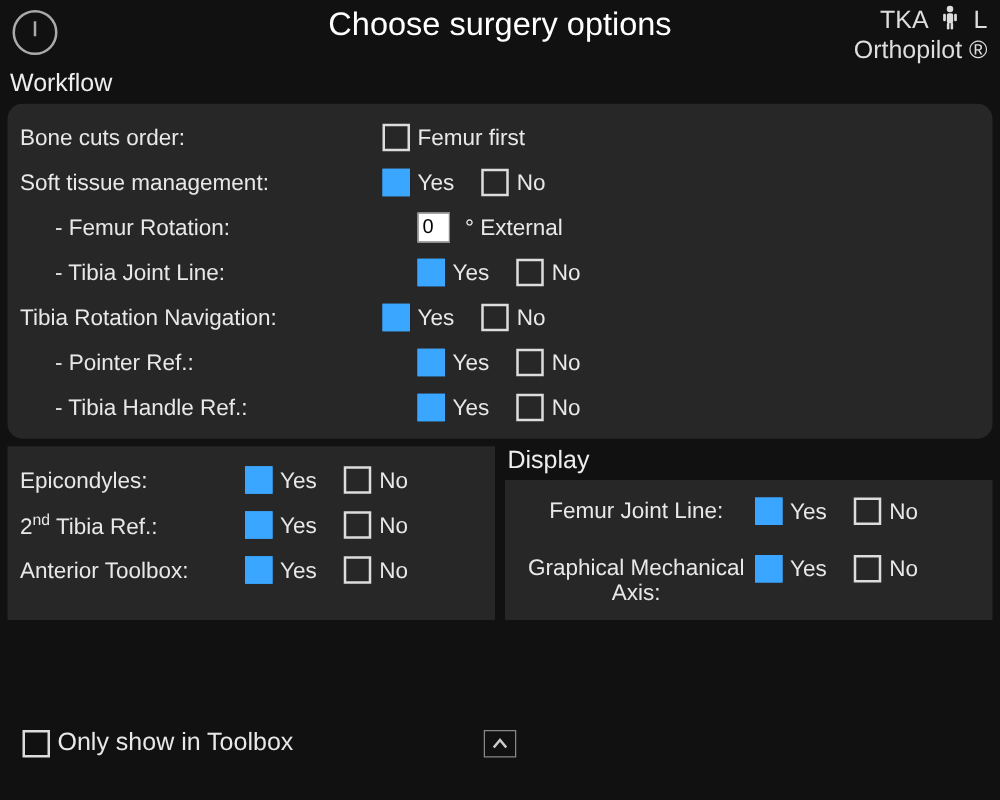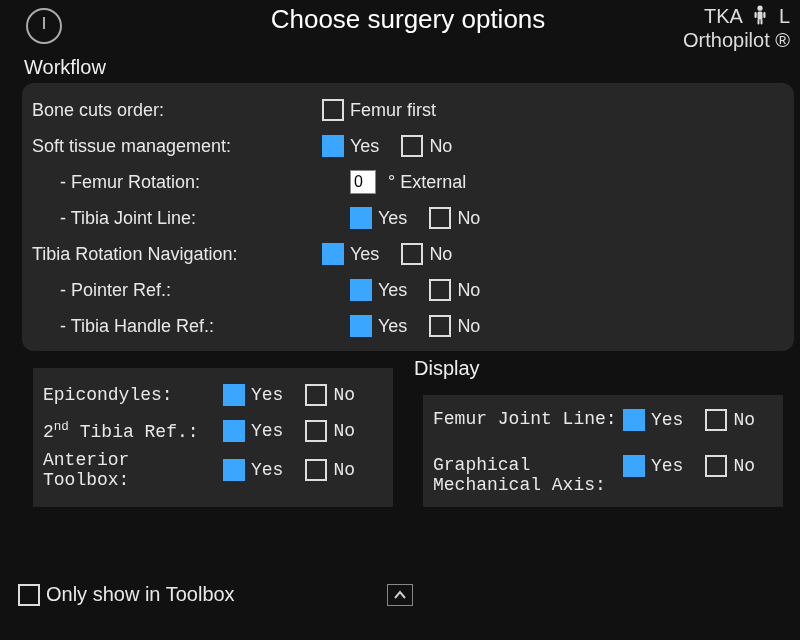--- a/index.html
+++ b/index.html
@@ -12,21 +12,20 @@
     font-family: Arial, Helvetica, sans-serif;
     font-size: 18px;
     overflow: hidden;
   }
   .screen {
     width: 800px;
     height: 640px;
     background: #111;
     position: relative;
     box-sizing: border-box;
-    padding-left: 16px;
   }
   
   .header {
     display: flex;
     align-items: flex-start;
     padding: 6px 10px 0 10px;
     position: relative;
     height: 50px;
   }
   .power-btn {
@@ -120,24 +119,24 @@
     box-sizing: border-box;
   }
   .deg-label { margin-left: 4px; }
   
   .two-col {
     display: flex;
     gap: 8px;
     margin: 6px 6px 0 6px;
   }
   .col { flex: 1; display: flex; flex-direction: column; }
-  .col .panel { margin: 11px; padding: 10px 10px 10px 10px; flex: 1; font-family: Liberation Mono, monospace; }
+  .col .panel { margin: 0; padding: 10px 10px 10px 10px; flex: 1; }
   .landmarks .lbl { width: 180px; }
   .display .lbl { width: 190px; line-height: 20px; }
-  .display .row { min-height: 40px; align-items: flex-start; padding-top:4px;}
+  .display .row { min-height: 40px; align-items: flex-start; padding-top:4px;text-align:center;}
   .display .opts { padding-top: 0; align-items: center; }
   sup { font-size: 0.7em; }
   
   .footer {
     position: absolute;
     bottom: 34px;
     left: 18px;
     right: 18px;
     display: flex;
     align-items: center;

